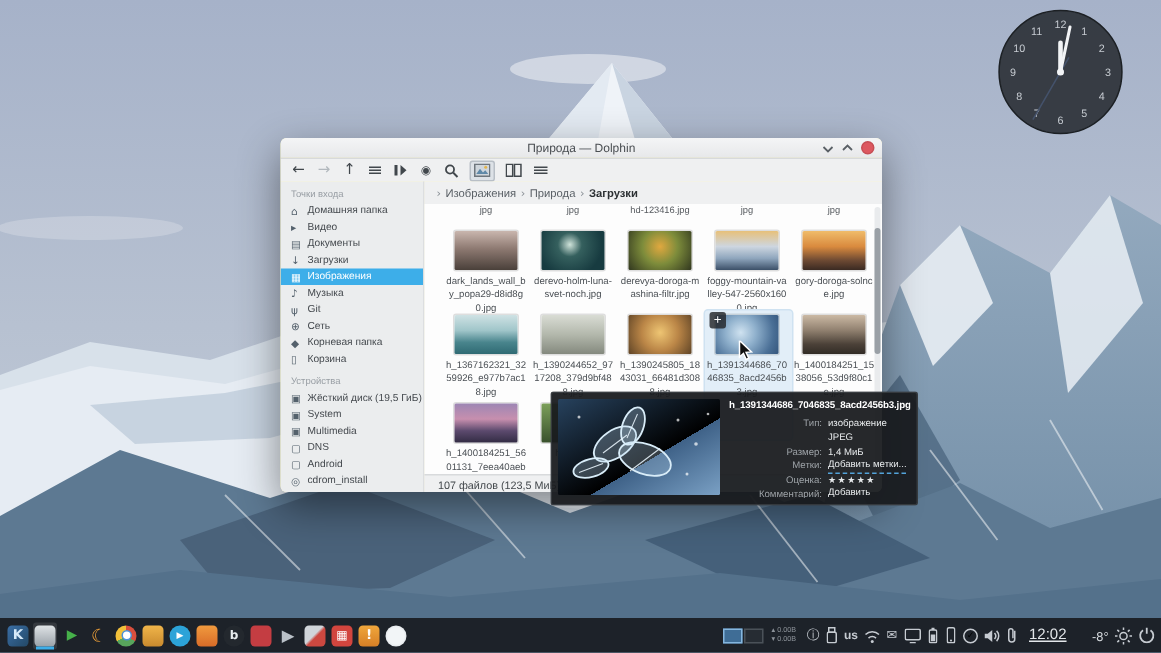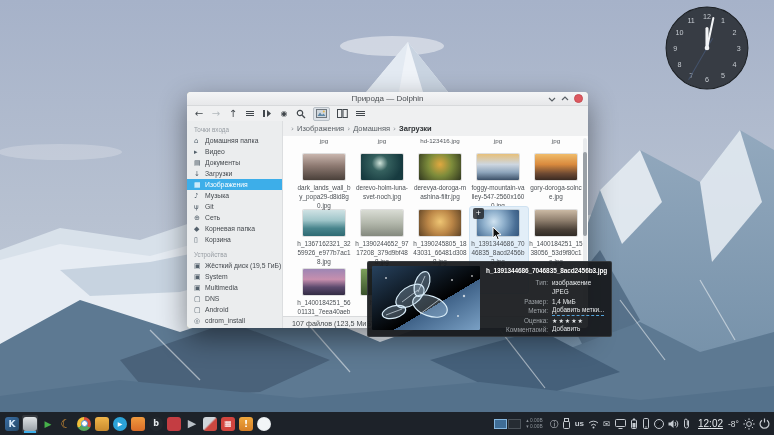--- a/index.html
+++ b/index.html
@@ -92,21 +92,21 @@
   .pager i{width:13px;height:10px;display:block;box-sizing:border-box;}
   .pd1{background:#3f6d96;border:1px solid #85b6de;}
   .pd2{background:#262c33;border:1px solid #4a5158;}
   .net{display:flex;flex-direction:column;justify-content:center;margin-right:5px;}
   .net em{font-style:normal;font-size:4.8px;line-height:5.5px;color:#8d939a;white-space:nowrap;}
   .tray{display:flex;align-items:center;gap:3.5px;}
   .tico{color:#c6cbd1;font-size:8.5px;line-height:10px;display:inline-flex;
     align-items:center;justify-content:center;min-width:9px;}
   .ring{width:8px;height:8px;border:1px solid #c6cbd1;border-radius:50%;font-size:6px;
     display:inline-flex;align-items:center;justify-content:center;}
-  .time{color:#e3e7ea;font-size:10px;margin:0 3px 0 5px;text-decoration:underline;}
+  .time{color:#e3e7ea;font-size:10px;margin:0 15px 0 5px;text-decoration:underline;}
   .temp{color:#d6dade;font-size:8.5px;margin-right:2px;}
 </style>
 </head>
 <body>
 
 <div id="desktop">
 
   <svg class="abs" width="774" height="435" viewBox="0 0 774 435">
     <defs>
       <linearGradient id="sky" x1="0" y1="0" x2="0" y2="1">
@@ -310,21 +310,21 @@
             <span class="sic g">◎</span>
             <span class="slab">cdrom_install</span>
           </div>
       </div>
 
       <div class="content">
         <div class="crumb">
           <span class="bsep g">›</span>
           <span>Изображения</span>
           <span class="bsep g">›</span>
-          <span>Домашняя</span>
+          <span>Природа</span>
           <span class="bsep g">›</span>
           <span class="last">Загрузки</span>
         </div>
 
         <div class="view">
 
           <div class="frag" style="left:14px">jpg</div>
           <div class="frag" style="left:72px">jpg</div>
           <div class="frag" style="left:130px">hd-123416.jpg</div>
           <div class="frag" style="left:188px">jpg</div>

